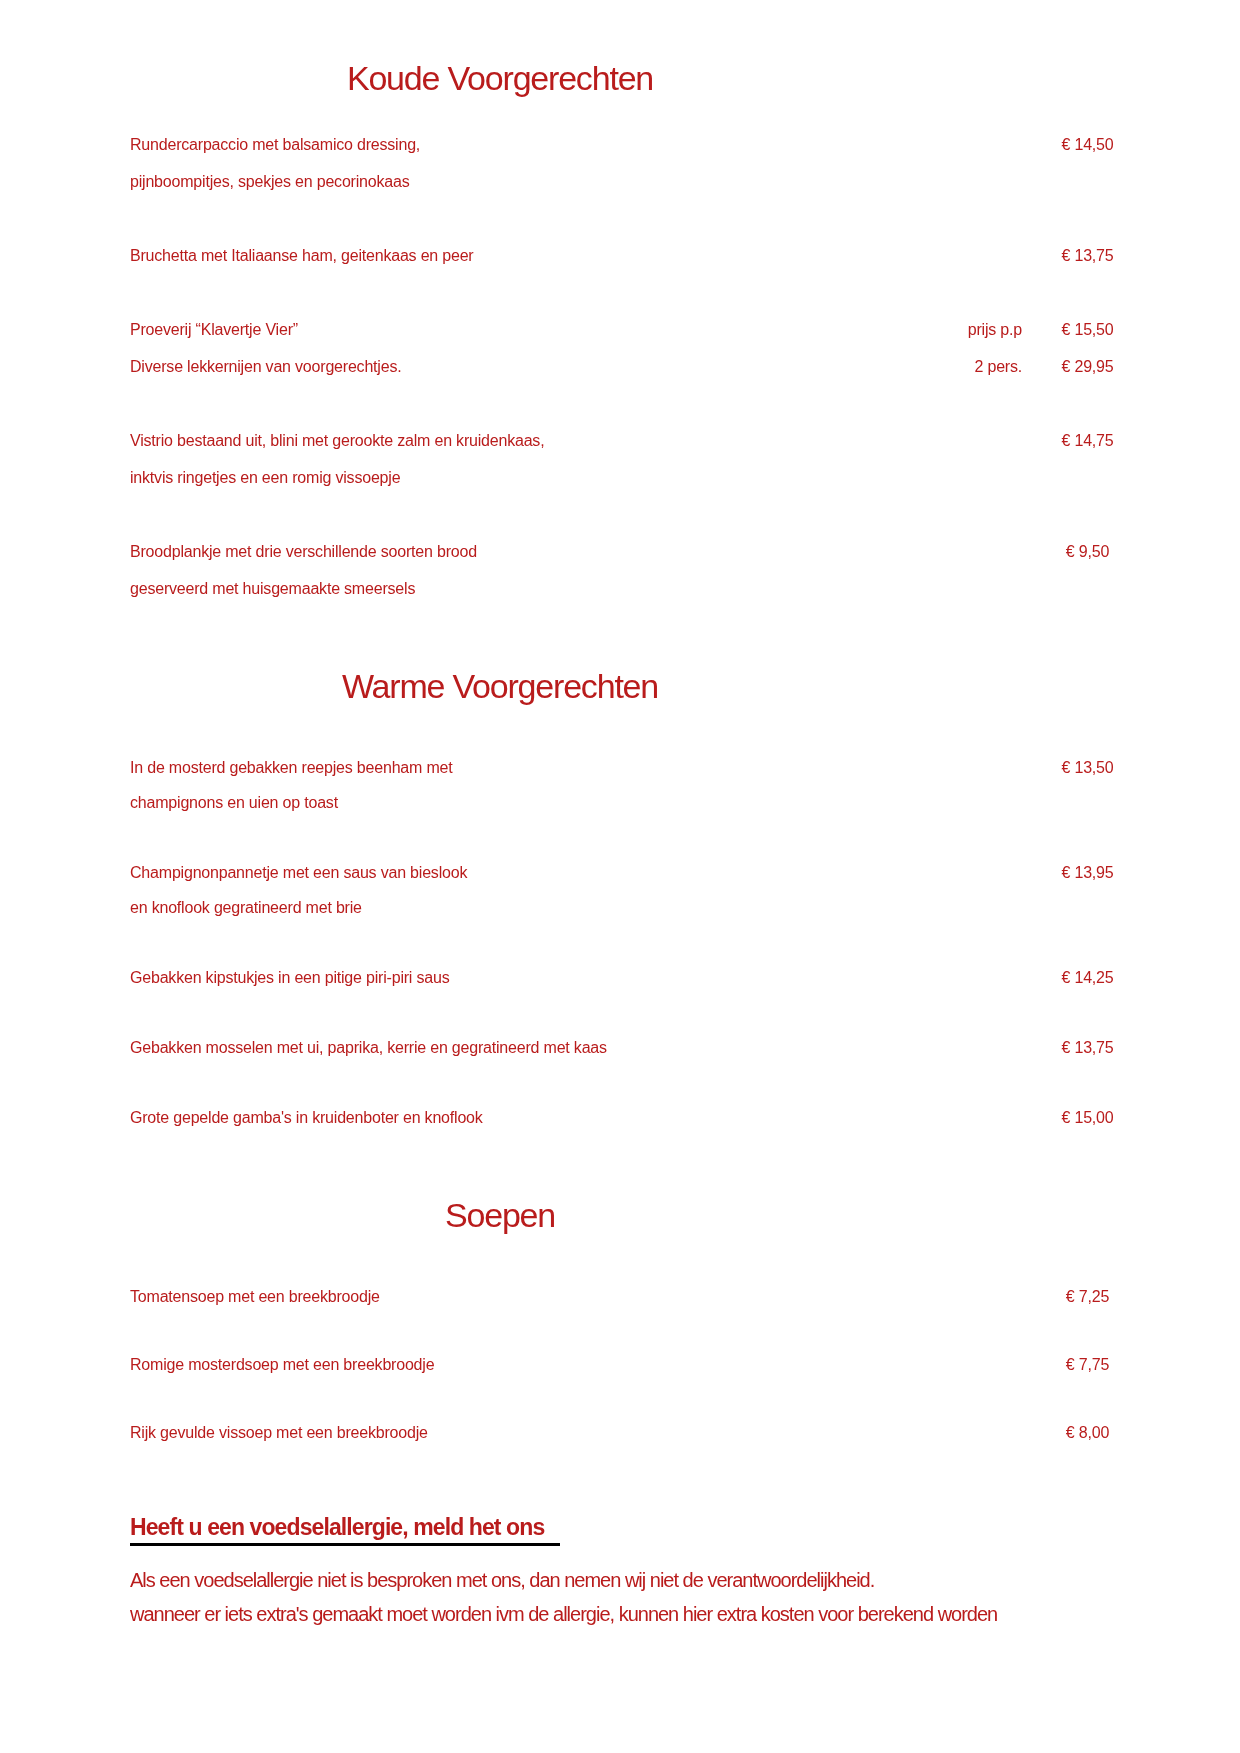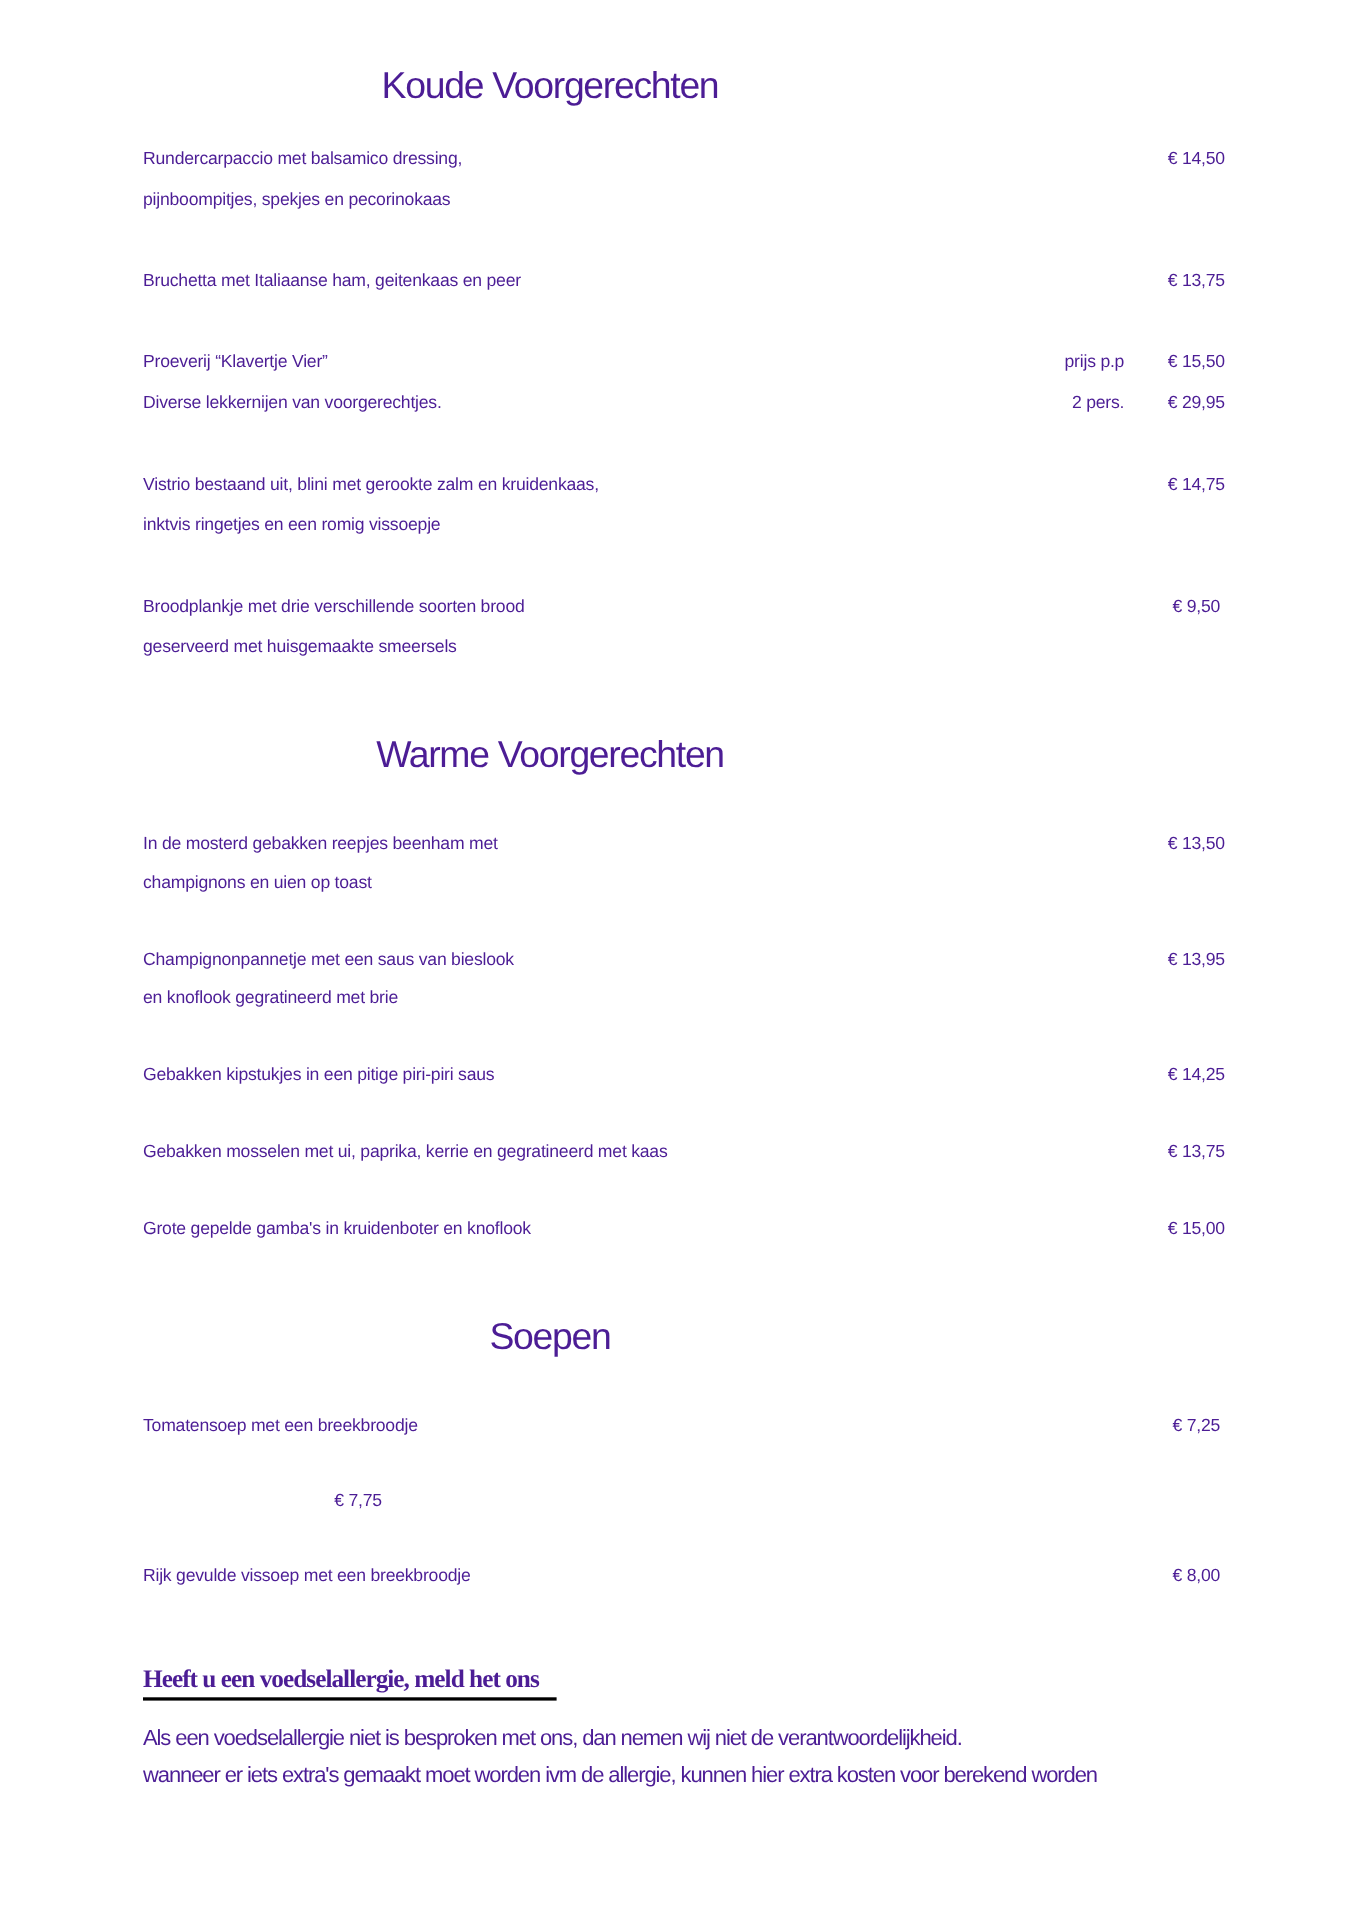--- a/index.html
+++ b/index.html
@@ -1,20 +1,20 @@
 <!DOCTYPE html>
 <html><head>
 <meta charset="utf-8">
 <style>
   html,body{margin:0;padding:0;background:#e8e8e8;}
   .page{
     position:relative;
     width:1240px;height:1753px;
     background:#ffffff;
-    color:#4c1d95;
+    color:#b91c1c;
     font-family:"Liberation Sans", sans-serif;
     overflow:hidden;
     margin:0 auto;
   }
   .section-title{
     position:absolute;left:0;width:1000px;
     text-align:center;
     font-size:34px;line-height:44px;
     letter-spacing:-1.2px;
     white-space:nowrap;
@@ -45,21 +45,20 @@
   .line-price{width:131px;text-align:center;white-space:nowrap}
 
   .footer{
     position:absolute;left:130px;right:87px;top:1512px;
   }
   .footer-heading{
     font-size:23px;line-height:30px;
     font-weight:bold;
     letter-spacing:-0.9px;
     white-space:nowrap;
-    font-family:Liberation Serif, serif;
   }
   .footer-heading .underlined{
     display:inline-block;
     border-bottom:3px solid #000;
     padding-right:16px;
     padding-bottom:1px;
   }
   .footer-notes{
     margin-top:17px;
     font-size:20px;line-height:34px;
@@ -182,20 +181,21 @@
       <div class="items s3" id="items-3">
         <div class="menu-item">
           <div class="menu-line">
             <span class="line-text">Tomatensoep met een breekbroodje</span>
             <span class="line-mid"></span>
             <span class="line-price">€ 7,25</span>
           </div>
         </div>
         <div class="menu-item">
           <div class="menu-line">
+            <span class="line-text">Romige mosterdsoep met een breekbroodje</span>
             <span class="line-mid"></span>
             <span class="line-price">€ 7,75</span>
           </div>
         </div>
         <div class="menu-item">
           <div class="menu-line">
             <span class="line-text">Rijk gevulde vissoep met een breekbroodje</span>
             <span class="line-mid"></span>
             <span class="line-price">€ 8,00</span>
           </div>

